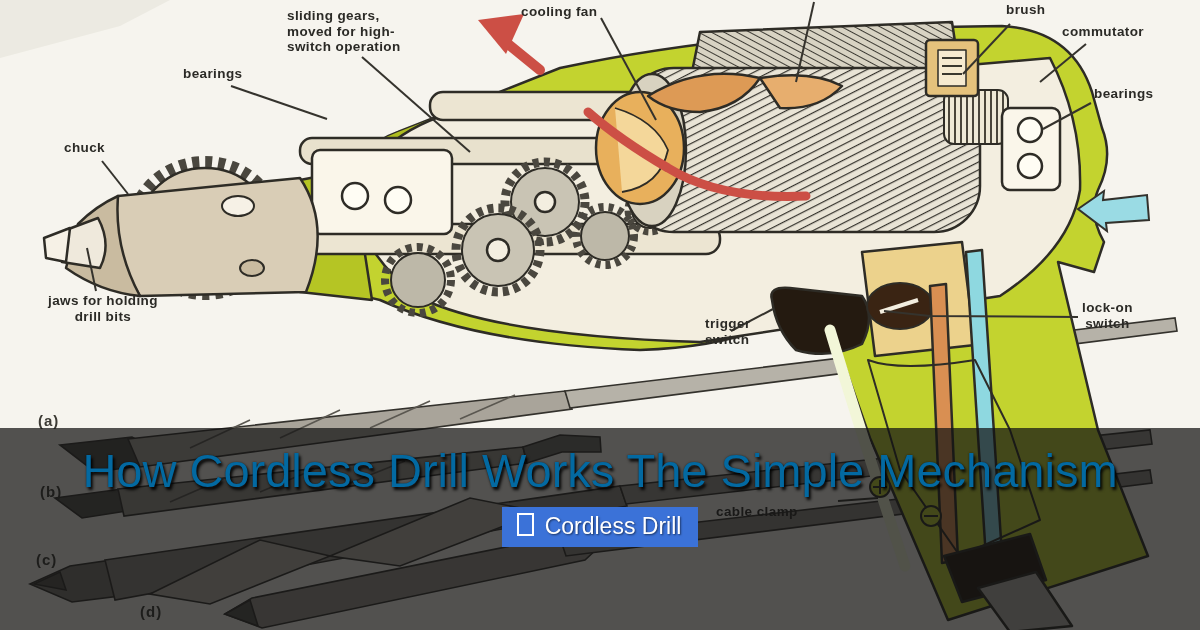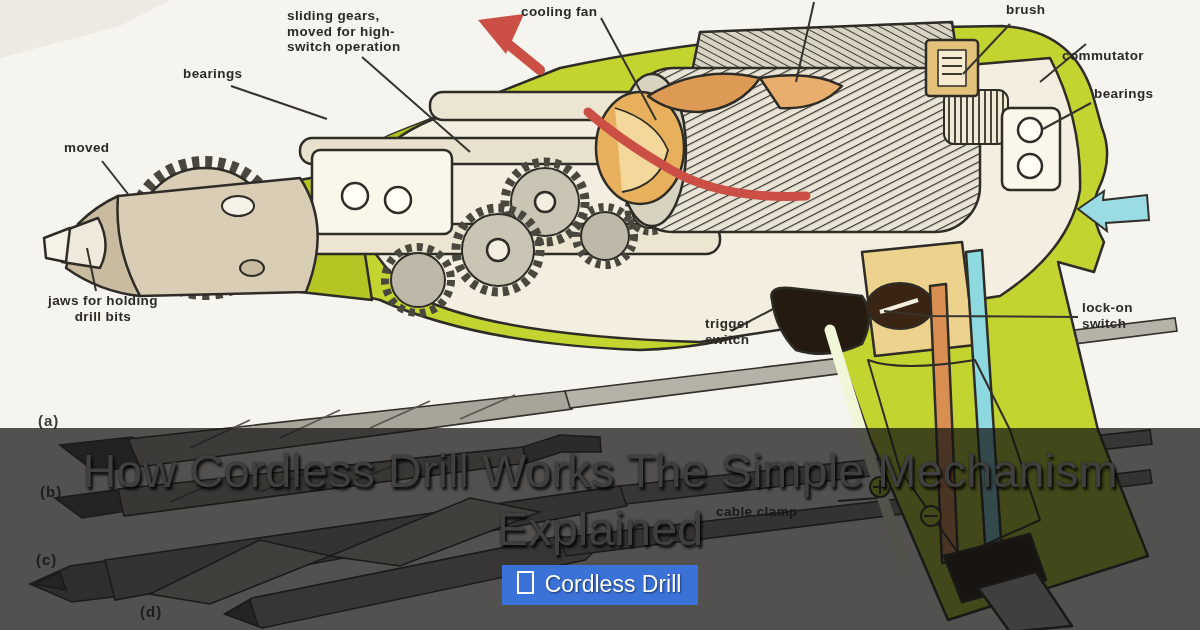--- a/index.html
+++ b/index.html
@@ -3,29 +3,29 @@
 <meta charset="utf-8">
 <style>
   html,body{margin:0;padding:0;}
   body{width:1200px;height:630px;position:relative;overflow:hidden;
        background:#f6f4ee;font-family:"Liberation Sans",sans-serif;}
   #stage{position:absolute;inset:0;width:1200px;height:630px;}
   svg{position:absolute;left:0;top:0;}
   
   .dlabel{position:absolute;font-weight:bold;font-size:13.5px;line-height:15.5px;
           color:#2b2a26;white-space:pre-line;letter-spacing:.4px;z-index:1;}
-  .dlabel.center{}
+  .dlabel.center{text-align:center;}
   .marker{position:absolute;font-weight:bold;font-size:15px;color:#3c3a34;z-index:1;
           letter-spacing:1px;}
   
   #overlay{position:absolute;left:0;top:428px;width:1200px;height:202px;
            background:rgba(18,18,18,0.72);z-index:2;}
   #caption{position:absolute;left:0;top:428px;width:1200px;height:202px;z-index:3;
            text-align:center;}
-  #title{margin:14px 20px 0 20px;font-size:47px;line-height:58px;color:#404040;
+  #title{margin:14px 20px 0 20px;font-size:47px;line-height:58px;color:#0369a1;
          font-weight:400;text-shadow:2px 3px 3px rgba(0,0,0,0.9),0 0 2px rgba(0,0,0,0.5);}
   #badge{display:inline-block;margin-top:7px;background:#3b72d8;color:#fff;
          font-size:23px;line-height:26px;padding:6px 17px 8px 15px;
          text-shadow:1px 1px 2px rgba(0,0,0,0.55);cursor:pointer;}
   #badge .box{display:inline-block;width:13px;height:19px;border:2.5px solid #fff;
               margin-right:11px;vertical-align:-2px;}
 </style>
 </head>
 <body>
 
@@ -196,42 +196,41 @@
         <polyline points="838,501 878,498"></polyline>
       </g>
 </svg>
 
 <div id="labels-layer">
       <div class="dlabel left" style="left: 287px; top: 8px;">sliding gears,
 moved for high-
 switch operation</div>
       <div class="dlabel left" style="left: 521px; top: 4px; text-align: center;">cooling fan</div>
       <div class="dlabel left" style="left: 1006px; top: 2px;">brush</div>
-      <div class="dlabel left" style="left: 1062px; top: 24px; margin-top: 24px;">commutator</div>
+      <div class="dlabel left" style="left: 1062px; top: 24px;">commutator</div>
       <div class="dlabel left" style="left: 1094px; top: 86px;">bearings</div>
       <div class="dlabel left" style="left: 183px; top: 66px;">bearings</div>
-      <div class="dlabel left" style="left: 64px; top: 140px;">moved</div>
+      <div class="dlabel left" style="left: 64px; top: 140px;">chuck</div>
       <div class="dlabel left" style="left: 48px; top: 293px; text-align: center;">jaws for holding
 drill bits</div>
       <div class="dlabel left" style="left: 661px; top: 316px; margin-left: 44px;">trigger
 switch</div>
       <div class="dlabel center" style="left: 1082px; top: 300px;">lock-on
 switch</div>
       <div class="dlabel left" style="left: 716px; top: 492px; margin-top: 12px;">cable clamp</div>
       <div class="marker" style="left: 38px; top: 412px;">(a)</div>
       <div class="marker" style="left: 40px; top: 483px;">(b)</div>
       <div class="marker" style="left: 36px; top: 551px;">(c)</div>
       <div class="marker" style="left: 140px; top: 603px;">(d)</div>
     </div>
 
 <div id="overlay"></div>
 
 <div id="caption">
   <div id="title">
     <div>How Cordless Drill Works The Simple Mechanism</div>
-    <div>Explained</div>
   </div>
   <div>
     <span id="badge"><span class="box"></span><span>Cordless Drill</span></span>
   </div>
 </div>
 
 </div>
 
 </body></html>

